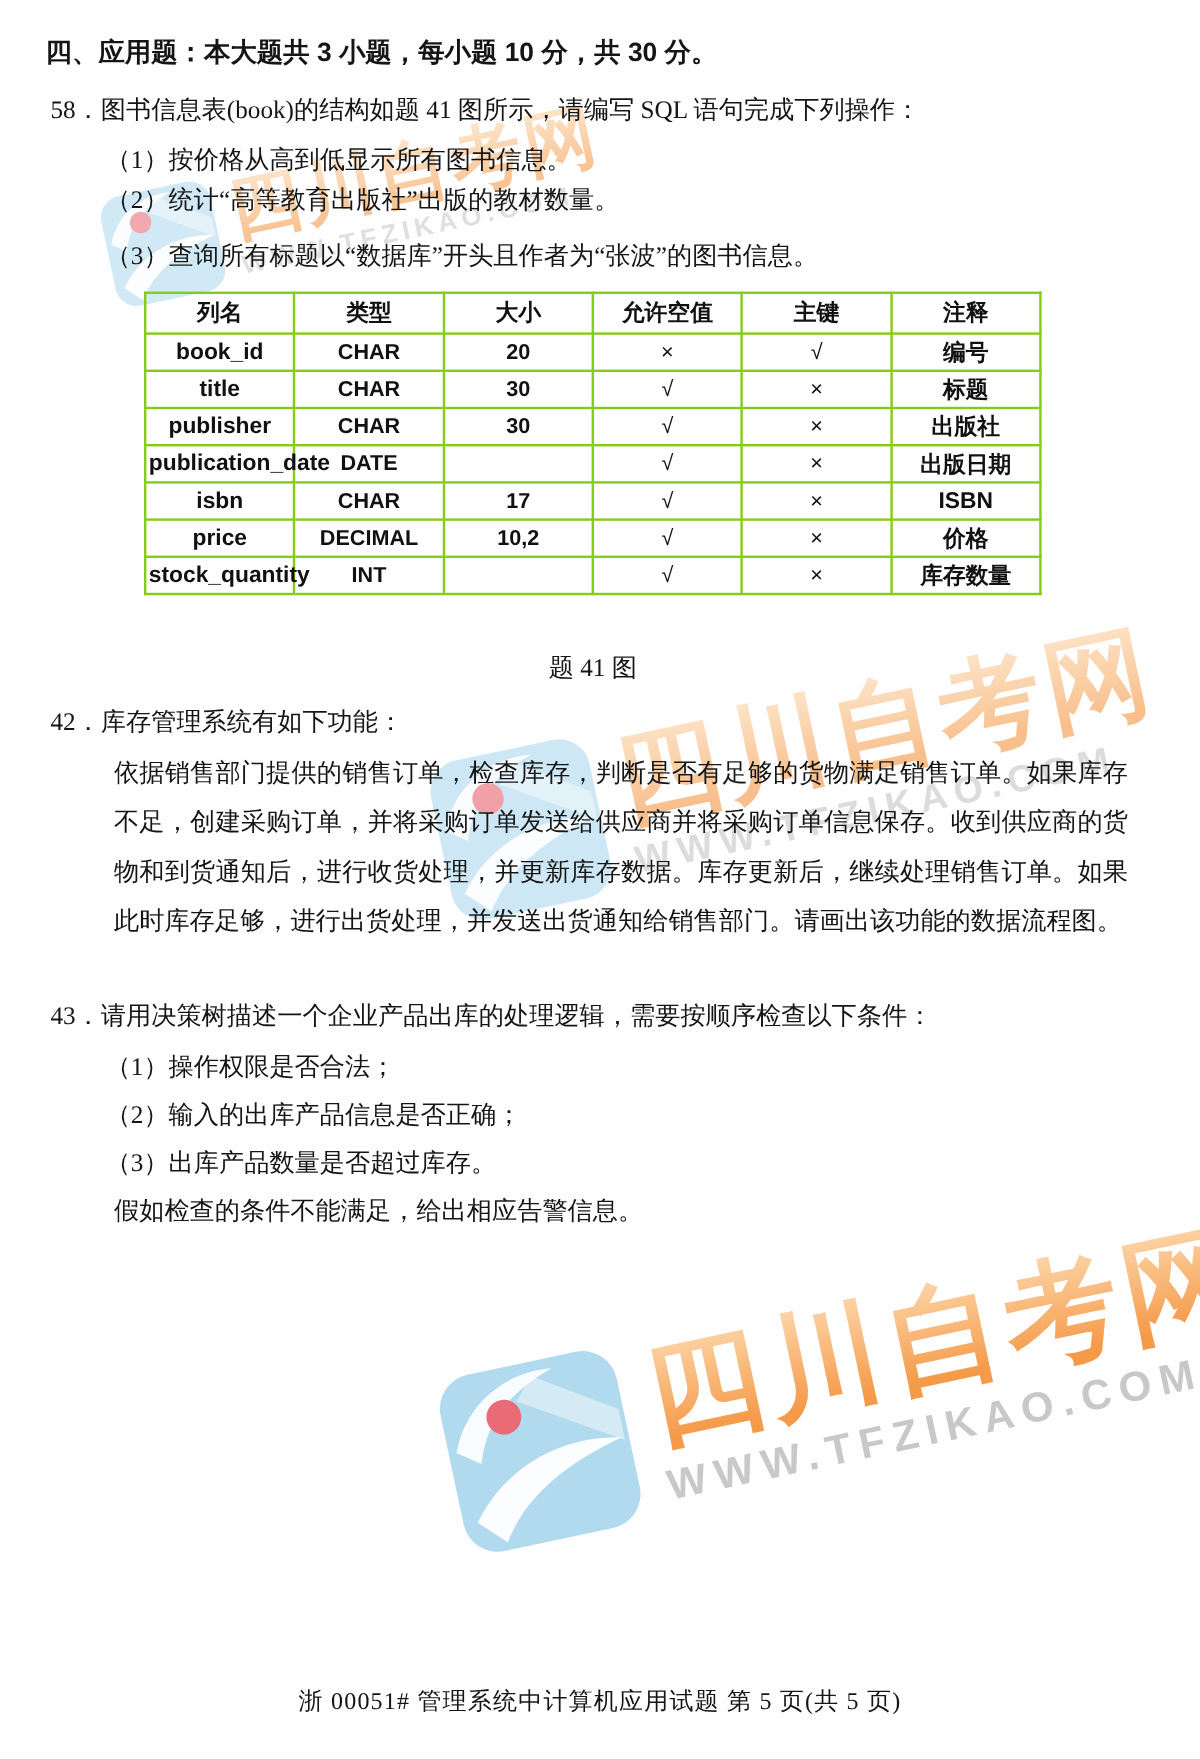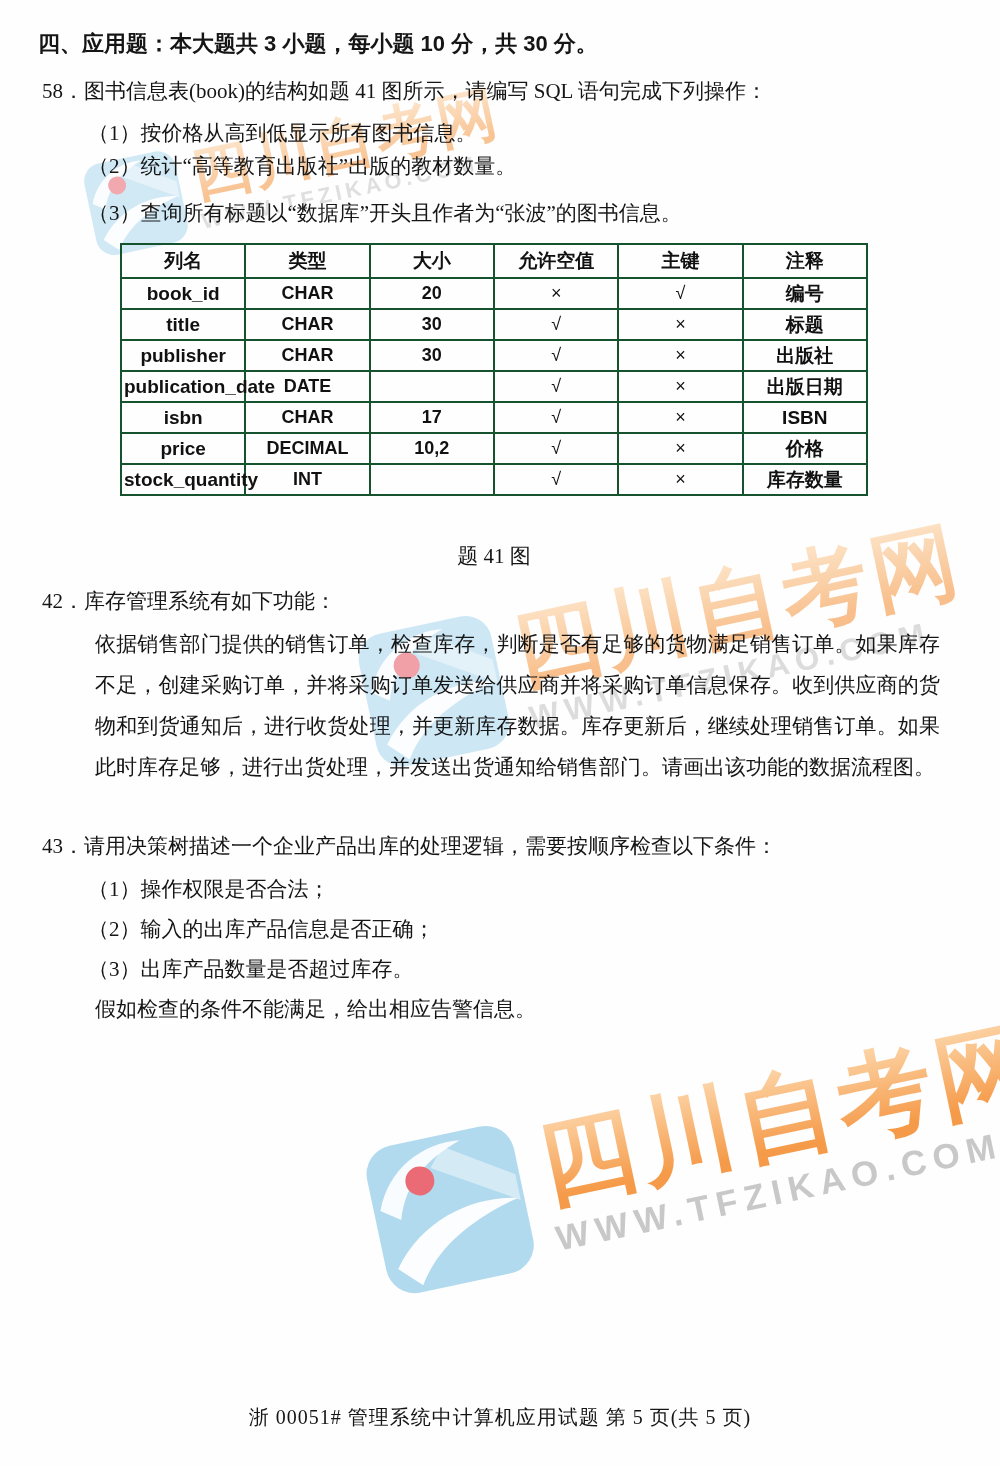--- a/index.html
+++ b/index.html
@@ -70,21 +70,21 @@
   .q41-i1 { left: 88px; top: 153px; }
   .q41-i2 { left: 88px; top: 200px; }
 
   table.schema {
     position: absolute; left: 120px; top: 243px;
     width: 748px; border-collapse: collapse;
     table-layout: fixed;
     background: transparent;
   }
   table.schema th, table.schema td {
-    border: 2px solid #14532d;
+    border: 2px solid #84cc16;
     text-align: center;
     vertical-align: middle;
     height: 31px;
     padding: 0 2px;
     font-family: "Liberation Sans", "DejaVu Sans", sans-serif;
     font-weight: 700;
     font-size: 19px;
     color: #111;
   }
   table.schema th { height: 34px; }

